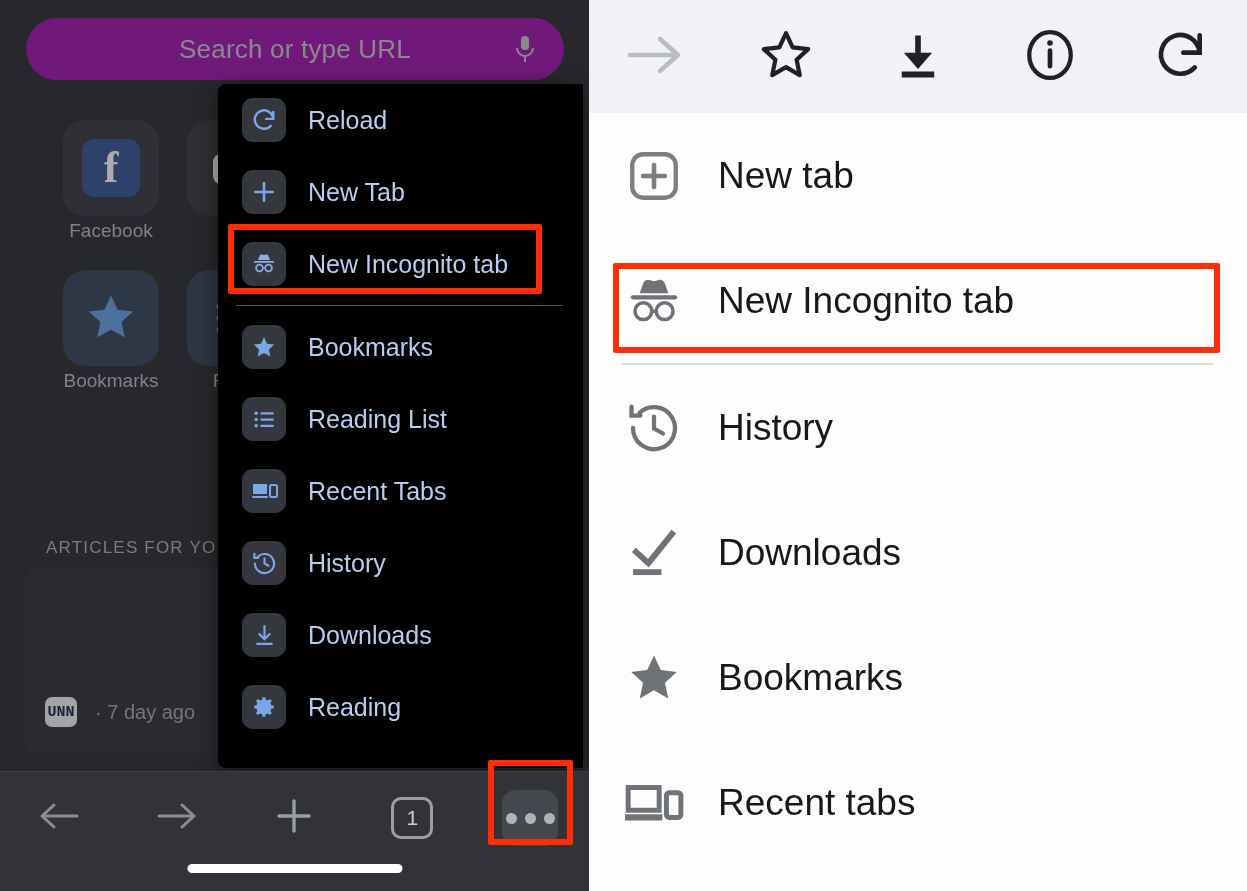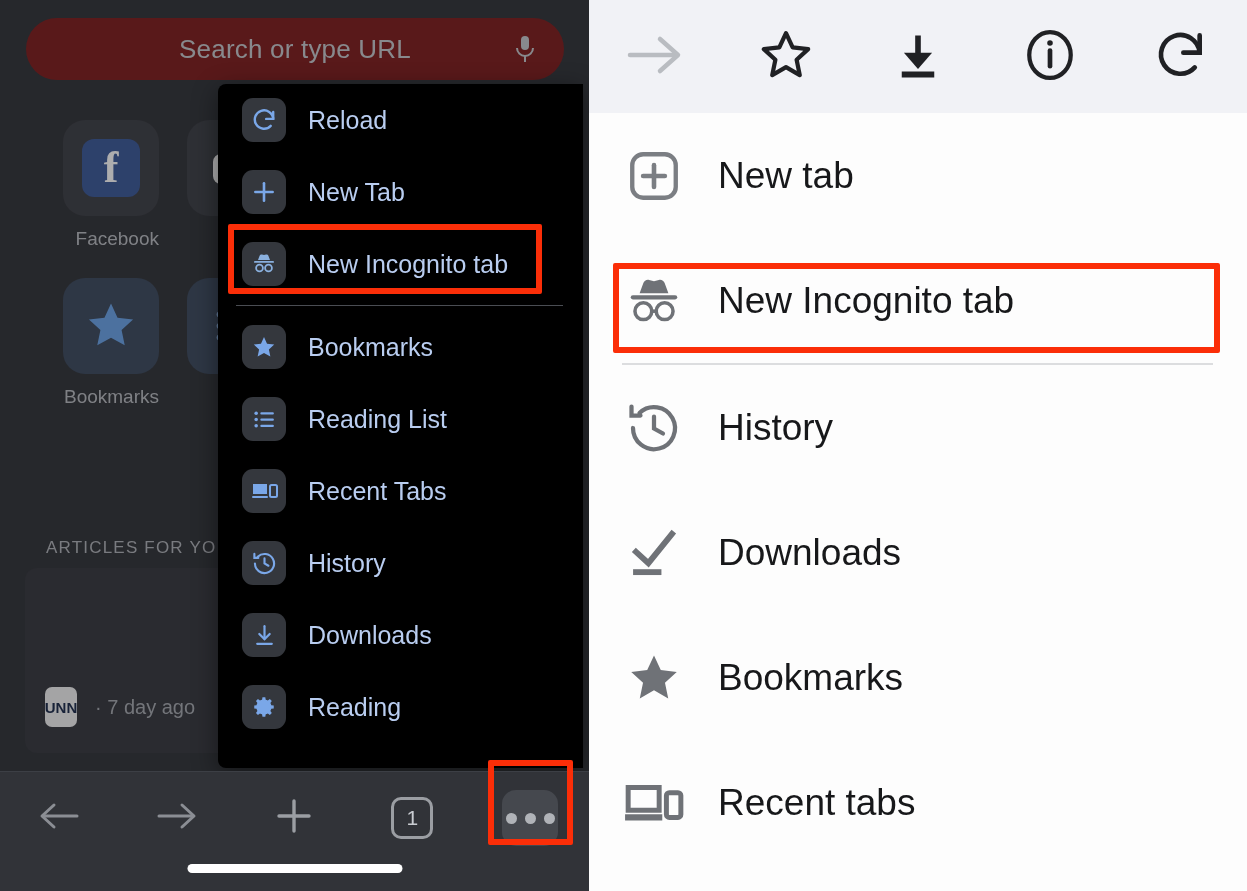--- a/index.html
+++ b/index.html
@@ -11,57 +11,57 @@
   
   .left-panel{
     position:absolute; left:0; top:0; width:589px; height:891px;
     background:#313338; overflow:hidden;
   }
   
   .scrim{ position:absolute; inset:0; background:rgba(20,21,24,.35); }
 
   .omnibox{
     position:absolute; left:26px; top:18px; width:538px; height:62px;
-    background:#7f1d1d; border-radius:31px;
+    background:#a21caf; border-radius:31px;
     display:flex; align-items:center; justify-content:center;
   }
   .omnibox .ob-text{
     color:#c6c8cc; font-size:26px; letter-spacing:.2px;
   }
   .mic{ position:absolute; right:28px; top:50%; transform:translateY(-50%);
         width:22px; height:30px; }
 
   .tiles{ position:absolute; left:0; top:120px; width:589px; }
   .tile-row{ display:flex; gap:28px; padding-left:63px; }
   .tile{ width:96px; }
   .tile-box{ width:96px; height:96px; border-radius:22px; background:#3c3f45;
     display:flex; align-items:center; justify-content:center; }
   .tile-box.fb{ background:#3d3f45; }
   .tile-box .fbsq{ width:58px;height:58px;border-radius:12px;background:#3b5998;
     display:flex;align-items:center;justify-content:center;
     color:#fff;font-family:"Liberation Serif",serif;font-size:44px;font-weight:bold;line-height:1;}
   .tile-box.bm{ background:#3c4a5e; }
   .tile-box.rl{ background:#3c4a5e; }
-  .tile-label{ margin-top:12px; text-align:right; color:#b9bcc1; font-size:19px;
+  .tile-label{ margin-top:4px; text-align:center; color:#b9bcc1; font-size:19px;
     white-space:nowrap; }
   .tile-row.second{ margin-top:28px; }
 
   .section-head{
     position:absolute; left:46px; top:538px; color:#b0b3b8;
     font-size:17px; letter-spacing:1.2px; white-space:nowrap;
   }
   .article-card{
     position:absolute; left:25px; top:568px; width:545px; height:185px;
     background:#36383e; border-radius:12px;
   }
   .article-meta{ position:absolute; left:20px; bottom:26px; display:flex;
     align-items:center; gap:18px; }
-  .pub-logo{ width:32px;height:40px;border-radius:7px;background:#f1f1f1;
+  .pub-logo{ width:32px;height:30px;border-radius:7px;background:#f1f1f1;
     display:flex;align-items:center;justify-content:center;
-    color:#1b2a4a;font-family:Liberation Sans, sans-serif;font-size:15px;font-weight:bold;}
+    color:#1b2a4a;font-family:Liberation Mono, monospace;font-size:15px;font-weight:bold;}
   .article-time{ color:#a7aab0; font-size:20px; white-space:nowrap; }
 
   
   .bottom-bar{
     position:absolute; left:0; bottom:0; width:589px; height:120px;
     background:#313338; border-top:1px solid #3c3f45;
   }
   .bb-items{ position:absolute; left:0; top:0; width:589px; height:92px;
     display:flex; align-items:center; }
   .bb-item{ flex:1; display:flex; align-items:center; justify-content:center; }

